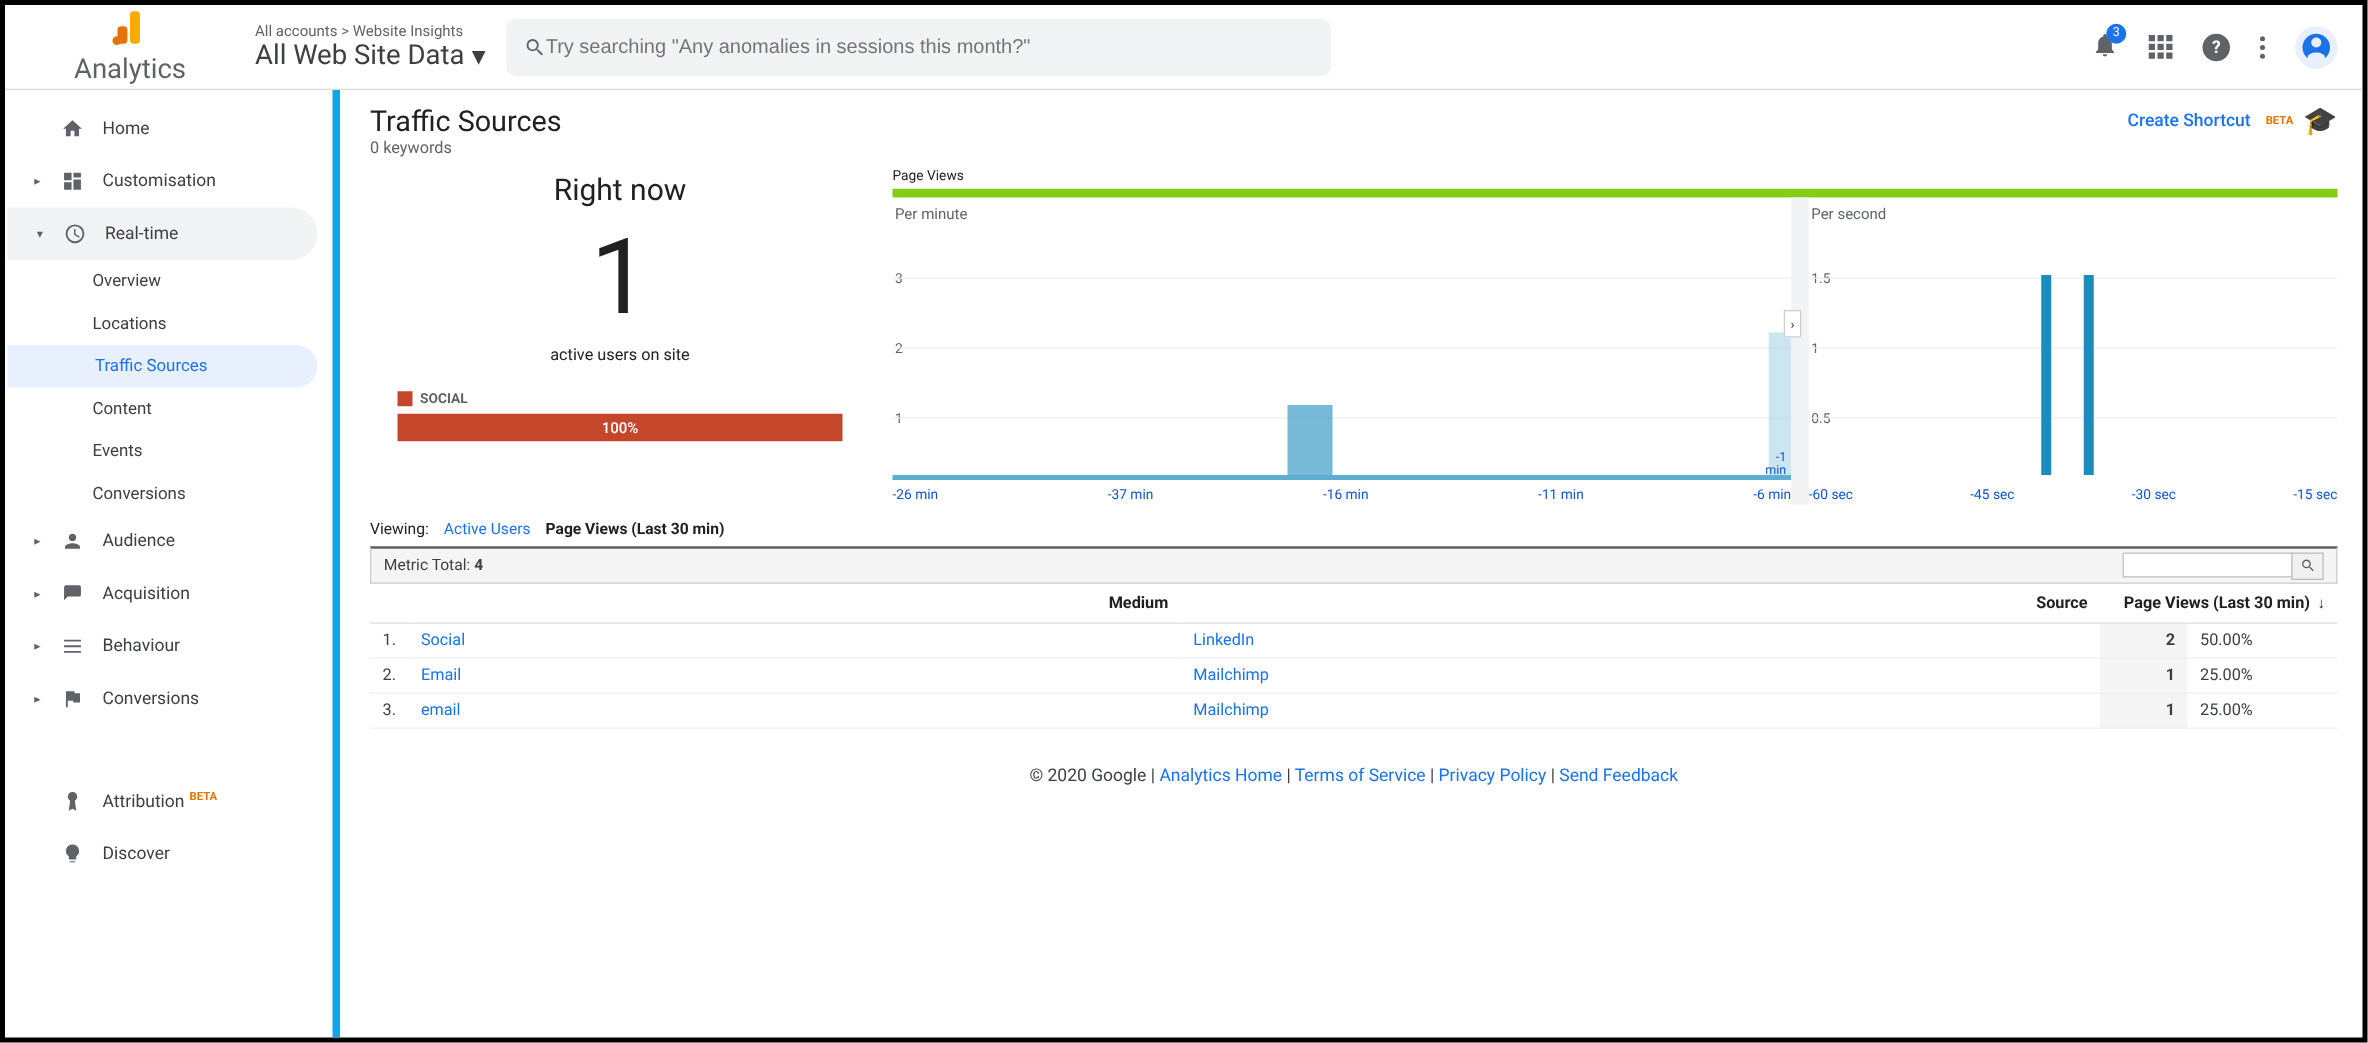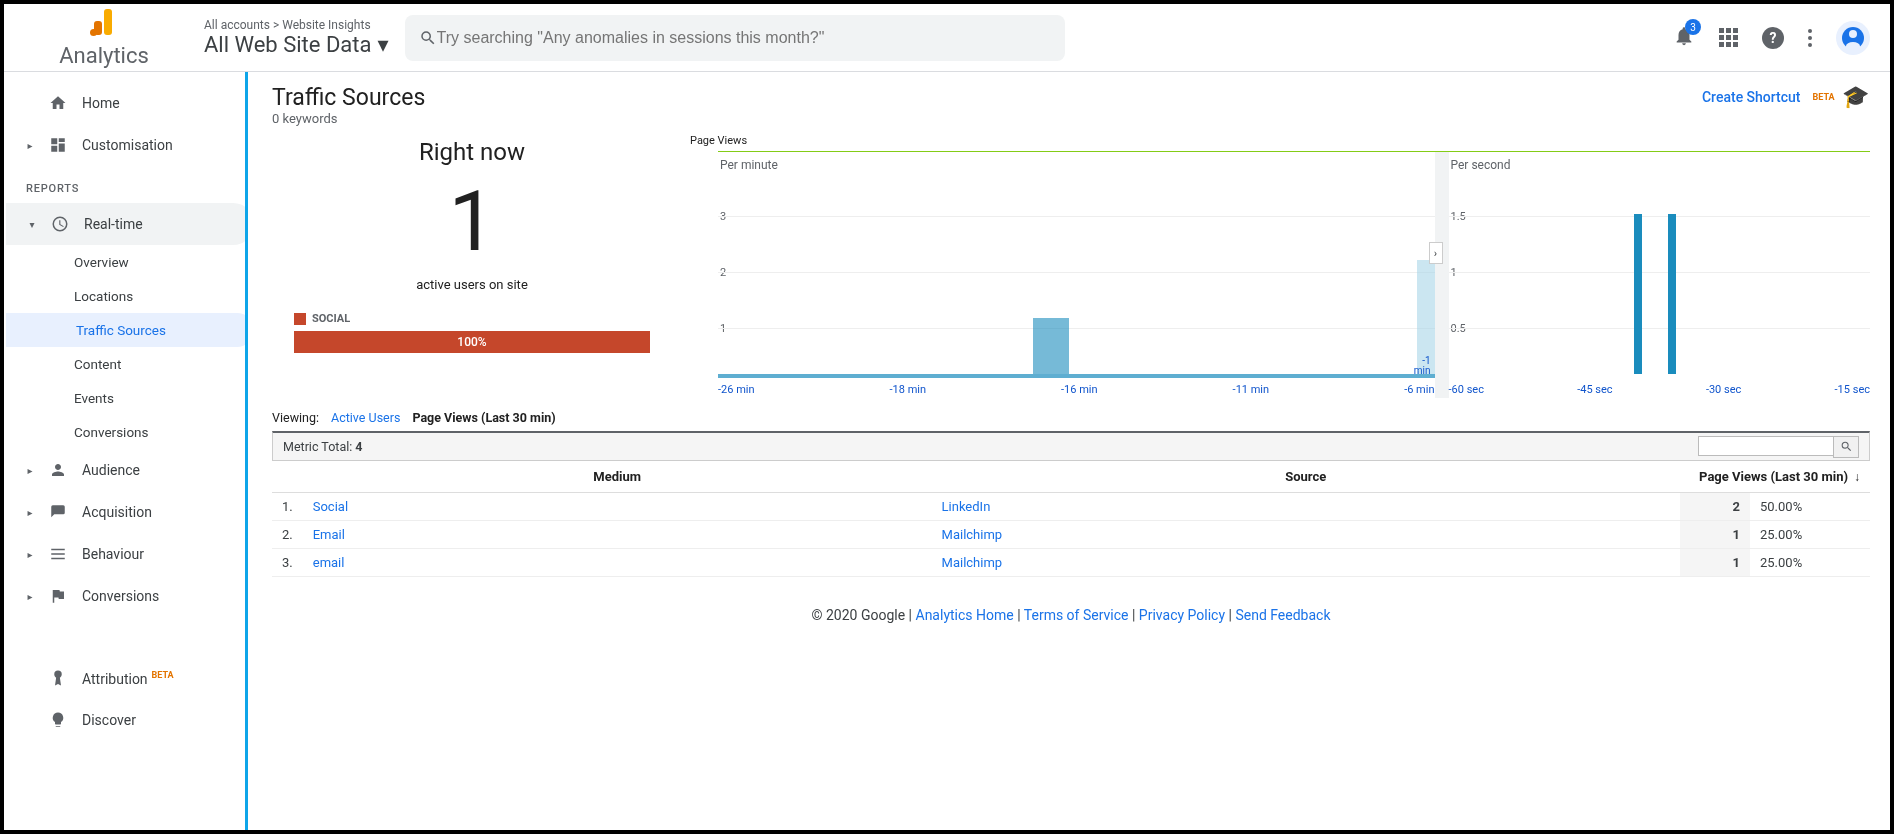--- a/index.html
+++ b/index.html
@@ -22,21 +22,21 @@
 .apps-icon { display:grid; grid-template:repeat(3,5px)/repeat(3,5px); gap:2px;}
 .apps-icon span { background:#5f6368;}
 .help-icon { width:22px;height:22px;border-radius:50%;background:#5f6368;color:#fff;display:flex;align-items:center;justify-content:center;font-weight:bold;font-size:14px;}
 .avatar { width:34px;height:34px;border-radius:50%;background:#e8f0fe;display:flex;align-items:center;justify-content:center;}
 .avatar-inner{width:22px;height:22px;border-radius:50%;background:#1a73e8;position:relative;}
 .avatar-inner::before{content:"";position:absolute;width:8px;height:8px;background:#e8f0fe;border-radius:50%;top:3px;left:7px;}
 .avatar-inner::after{content:"";position:absolute;width:14px;height:8px;background:#e8f0fe;border-radius:50% 50% 0 0;bottom:-1px;left:4px;}
 .dots3 { width:4px;height:4px;background:#5f6368;border-radius:50%;box-shadow:0 -7px 0 #5f6368,0 7px 0 #5f6368;}
 
 .body { display:flex; height:calc(834px - 68px - 8px);}
-.sidebar { width:244px; border-right:3px solid #0ea5e9; padding-top:10px; overflow:hidden;}
+.sidebar { width:268px; border-right:6px solid #0ea5e9; padding-top:10px; overflow:hidden;}
 .nav-item { display:flex; align-items:center; height:42px; padding-left:22px; font-size:14px; color:#3c4043; cursor:pointer; gap:14px;}
 .nav-item .exp { width:8px; text-align:center; color:#5f6368; font-size:10px;}
 .nav-item .ico { width:20px; height:20px; color:#5f6368; display:flex; align-items:center; justify-content:center;}
 .nav-section { font-size:11px; letter-spacing:0.8px; color:#5f6368; padding:16px 0 8px 22px; font-weight:500;}
 .nav-item.open { background:#f1f3f4; border-radius:0 22px 22px 0; width:248px; margin-left:2px;}
 .sub-item { padding-left:70px; height:34px; display:flex; align-items:center; font-size:13.5px; color:#3c4043; cursor:pointer; }
 .sub-item.active { color:#1a73e8; background:#e8f0fe; border-radius:0 18px 18px 0; width:248px; margin-left:2px;}
 .beta { color:#e37400; font-size:9px; font-weight:bold; margin-left:4px; vertical-align:super;}
 
 .main { flex:1; overflow:auto; padding:12px 20px 0 24px; position:relative;}
@@ -49,21 +49,21 @@
 .panels { display:flex; gap:18px; margin-top:8px;}
 .left-panel { width:400px; text-align:center; }
 .rn-title { font-size:24px; color:#212121; margin-top:4px;}
 .rn-num { font-size:84px; font-weight:400; color:#212121; margin:6px 0;}
 .rn-cap { font-size:13px; color:#212121;}
 .legend { display:flex; align-items:center; justify-content:flex-start; gap:6px; margin:20px 0 6px 22px; font-size:11px; font-weight:bold; color:#5f6368;}
 .legend-sw { width:12px; height:12px; background:#c5472b;}
 .bar100 { height:22px; background:#c5472b; color:#fff; font-size:12px; display:flex; align-items:center; justify-content:center; margin:0 22px; font-weight:500;}
 .charts { flex:1;}
 .charts-title { font-size:11px; color:#212121; margin-bottom:4px;}
-.chart-row { display:flex; gap:0; border-top:1px solid #84cc16;margin-left:28px;}
+.chart-row { display:flex; gap:0; border-top:7px solid #84cc16;}
 .chart-box { position:relative; height:246px;}
 .chart-box.min { flex:1.7; }
 .chart-box.sec { flex:1; border-left:14px solid #f1f3f4;}
 .chart-label { position:absolute; top:6px; left:2px; font-size:12px; color:#5f6368;}
 .y-tick { position:absolute; left:2px; font-size:11px; color:#5f6368;}
 .x-labels { position:absolute; bottom:2px; left:0; right:0; display:flex; justify-content:space-between; font-size:11px; color:#1a73e8;}
 .x-labels span{color:#1155cc;}
 .gridline { position:absolute; left:0; right:0; height:1px; background:#eee;}
 .chart-floor { position:absolute; bottom:20px; left:0; right:0; height:4px; background:#1a8cbd; opacity:0.7;}
 .xtick-last{position:absolute;right:4px;bottom:22px;font-size:10px;color:#1155cc;text-align:right;line-height:1;}
@@ -75,21 +75,21 @@
 .viewing-row { margin-top:6px; font-size:12.5px; display:flex; align-items:center; gap:12px; padding:6px 0;}
 .viewing-row .lbl { color:#212121;}
 .viewing-row a { color:#1a73e8; cursor:pointer;}
 .viewing-row .active-tab { color:#212121; font-weight:bold; position:relative;}
 
 .metric-bar { background:#f5f5f5; height:30px; display:flex; align-items:center; padding:0 10px; border:1px solid #ccc; border-top:2px solid #5f6368; font-size:12.5px; justify-content:space-between;}
 .metric-bar input { height:20px; width:136px; border:1px solid #bbb; margin-right:-1px;}
 .srch-btn { width:26px; height:22px; background:#f1f1f1; border:1px solid #bbb; display:flex; align-items:center; justify-content:center; font-size:12px;}
 
 table.data { width:100%; border-collapse:collapse; font-size:13px;}
-table.data th { text-align:center; padding:8px 10px; border-bottom:1px solid #ddd; font-weight:bold; color:#212121;}
+table.data th { text-align:right; padding:8px 10px; border-bottom:1px solid #ddd; font-weight:bold; color:#212121;}
 table.data th.r { text-align:right;}
 table.data td { padding:6px 10px; border-bottom:1px solid #eee;}
 table.data td.idx { text-align:right; width:30px;}
 table.data td.link { color:#1a73e8; cursor:pointer;}
 table.data td.num { text-align:right; font-weight:bold; background:#f5f5f5; width:70px;}
 table.data td.pct { width:120px;}
 .arrow-down{font-size:12px;margin-left:6px;}
 
 .footer { text-align:center; font-size:14px; color:#3c4043; padding:30px 0;}
 .footer a { color:#1a73e8; }
@@ -160,21 +160,20 @@
     </div>
     <div class="nav-item">
       <span class="exp">▸</span>
       <span class="ico">
           <svg class="ico-s" viewBox="0 0 24 24">
             <path d="M3 3h8v8H3zM13 3h8v5h-8zM13 10h8v11h-8zM3 13h8v8H3z"></path>
           </svg>
         </span>
       <span>Customisation</span>
     </div>
-    <div class="nav-section">REPORTS</div>
     <div class="nav-item open">
       <span class="exp">▾</span>
       <span class="ico">
           <svg class="ico-s" viewBox="0 0 24 24">
             <path d="M12 2a10 10 0 100 20 10 10 0 000-20zm0 18a8 8 0 110-16 8 8 0 010 16zm.5-13H11v6l5.25 3.15.75-1.23-4.5-2.67z"></path>
           </svg>
         </span>
       <span>Real-time</span>
     </div>
     <div class="sub-item">
@@ -290,21 +289,21 @@
             <div class="y-tick" style="top:114px">2</div>
             <div class="gridline" style="top:120px"></div>
             <div class="y-tick" style="top:170px">1</div>
             <div class="gridline" style="top:176px"></div>
             <div class="chart-floor"></div>
             <div class="barv" style="left:44%; height:56px;"></div>
             <div class="barv light" style="right:0; width:18px; height:114px;"></div>
             <div class="xtick-last">-1<br>min</div>
             <div class="x-labels">
               <span>-26 min</span>
-              <span>-18 min</span>
+              <span>-37 min</span>
               <span>-16 min</span>
               <span>-11 min</span>
               <span>-6 min</span>
             </div>
             <div class="divider-handle">›</div>
           </div>
           <div class="chart-box sec">
             <div class="chart-label">Per second</div>
             <div class="y-tick" style="top:58px">1.5</div>
             <div class="gridline" style="top:64px"></div>

